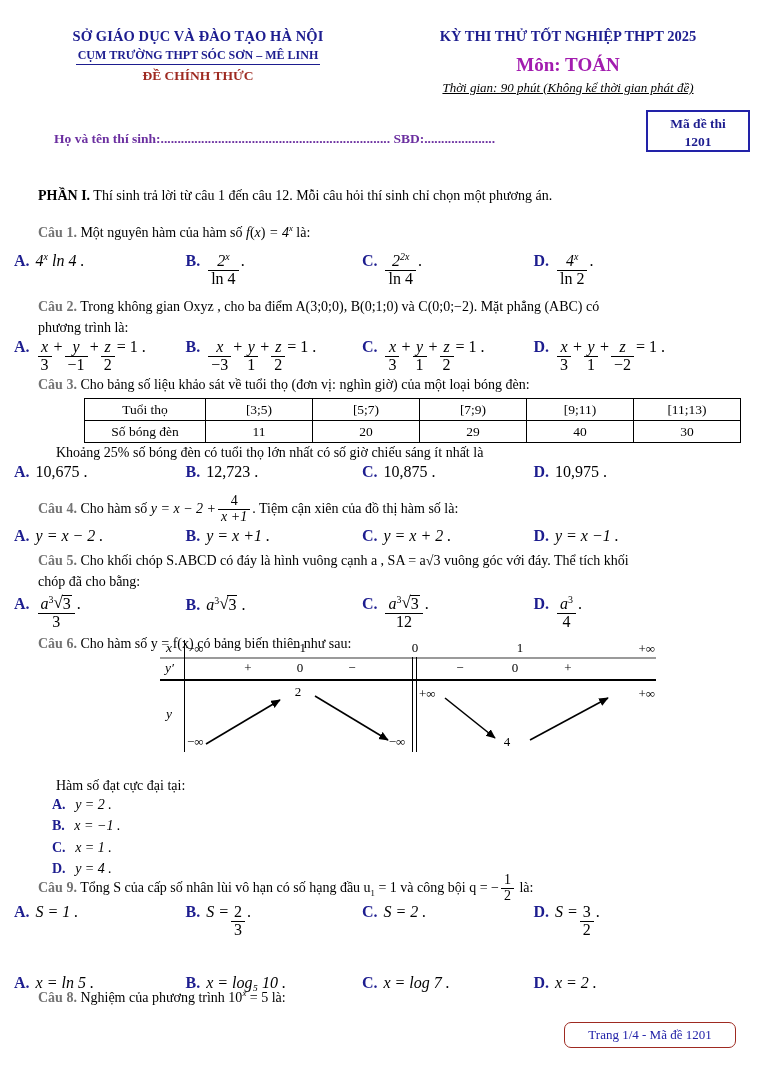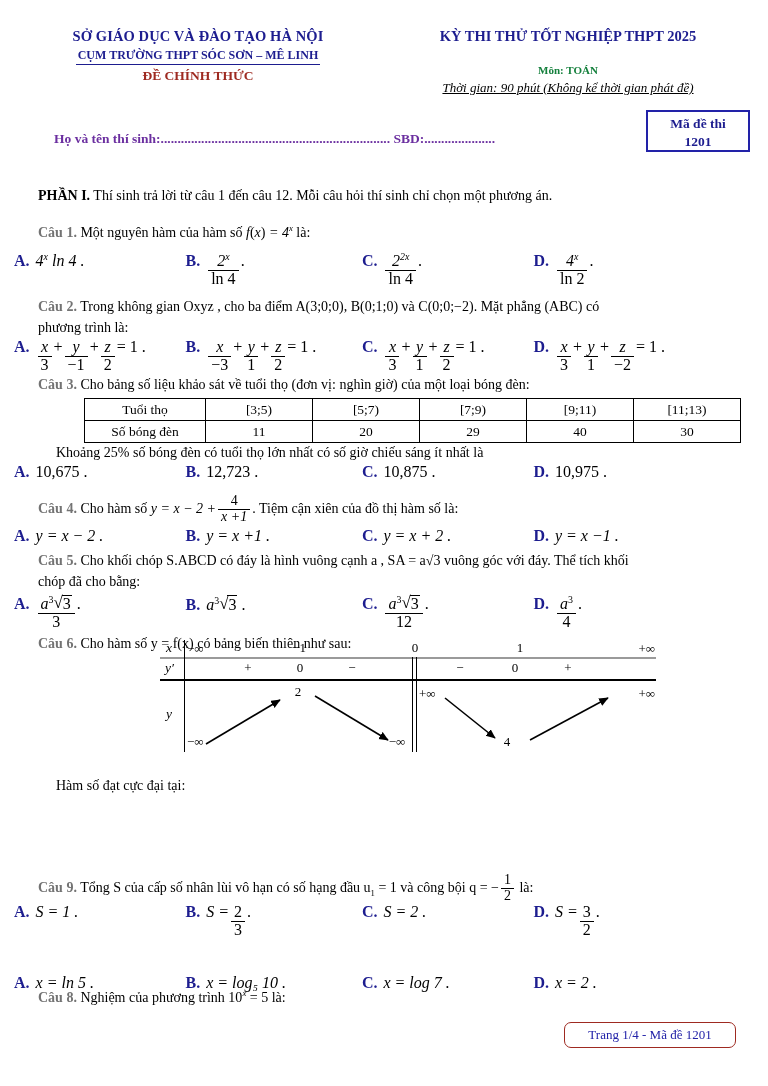--- a/index.html
+++ b/index.html
@@ -26,21 +26,21 @@
   
   .hdr{ position:absolute; left:0; top:28px; width:768px; }
   .hdr-left{ position:absolute; left:18px; top:0; width:360px; text-align:center; }
   .h-l1{ font-weight:bold; font-size:14.5px; color:#1d1d8f; letter-spacing:.1px; }
   .h-l2{ font-weight:bold; font-size:12px; color:#1d1d8f; border-bottom:1.4px solid #1d1d8f;
          display:inline-block; padding:0 2px 1px; margin-top:1px; }
   .h-l3{ font-weight:bold; font-size:13.5px; color:#9e2a21; margin-top:3px; }
 
   .hdr-right{ position:absolute; left:382px; top:0; width:372px; text-align:center; }
   .h-r1{ font-weight:bold; font-size:14.5px; color:#1d1d8f; }
-  .h-r2{ font-weight:bold; font-size:11px; color:#15803d; margin-top:19px; }
+  .h-r2{ font-weight:bold; font-size:19px; color:#a21caf; margin-top:9px; }
   .h-r3{ font-style:italic; font-size:13px; margin-top:4px; color:#000;text-decoration:underline; }
 
   .code-box{ position:absolute; left:646px; top:110px; width:104px; height:42px;
              border:2px solid #2222a8; box-sizing:border-box; text-align:center;
              color:#1d1d8f; font-weight:bold; font-size:13.5px; line-height:1.32; padding-top:3px; }
 
   .namerow{ position:absolute; left:54px; top:131px; width:580px;
             color:#6b2fa0; font-weight:bold; font-size:13.5px; white-space:nowrap; }
 
   
@@ -348,20 +348,26 @@
         </marker>
       </defs>
       <line x1="46" y1="104" x2="120" y2="60" stroke="#000" stroke-width="1.6" marker-end="url(#ah)"></line>
       <line x1="155" y1="56" x2="228" y2="100" stroke="#000" stroke-width="1.6" marker-end="url(#ah)"></line>
       <line x1="285" y1="58" x2="335" y2="98" stroke="#000" stroke-width="1.6" marker-end="url(#ah)"></line>
       <line x1="370" y1="100" x2="448" y2="58" stroke="#000" stroke-width="1.6" marker-end="url(#ah)"></line>
     </svg>
   </div>
 
   <div class="blk" style="top:776px; left:56px;">Hàm số đạt cực đại tại:</div>
+  <div class="blk opts-vert" style="top:795px;">
+    <div><span class="opt-lbl">A.</span> <span class="it">y = 2 .</span></div>
+    <div><span class="opt-lbl">B.</span> <span class="it">x = −1 .</span></div>
+    <div><span class="opt-lbl">C.</span> <span class="it">x = 1 .</span></div>
+    <div><span class="opt-lbl">D.</span> <span class="it">y = 4 .</span></div>
+  </div>
 
   <div class="blk" style="top:873px;">
     <span class="q-lbl">Câu 9.</span><span> Tổng S của cấp số nhân lùi vô hạn có số hạng đầu u</span><sub>1</sub><span> = 1 và công bội q = −</span><span class="frac"><span class="num">1</span><span class="den">2</span></span><span> là:</span>
   </div>
   <div class="opts" style="top:903px;">
     <div class="o1">
         <span class="opt-lbl">A.</span>
         <span class="it">S = 1 .</span>
       </div>
     <div class="o2">

